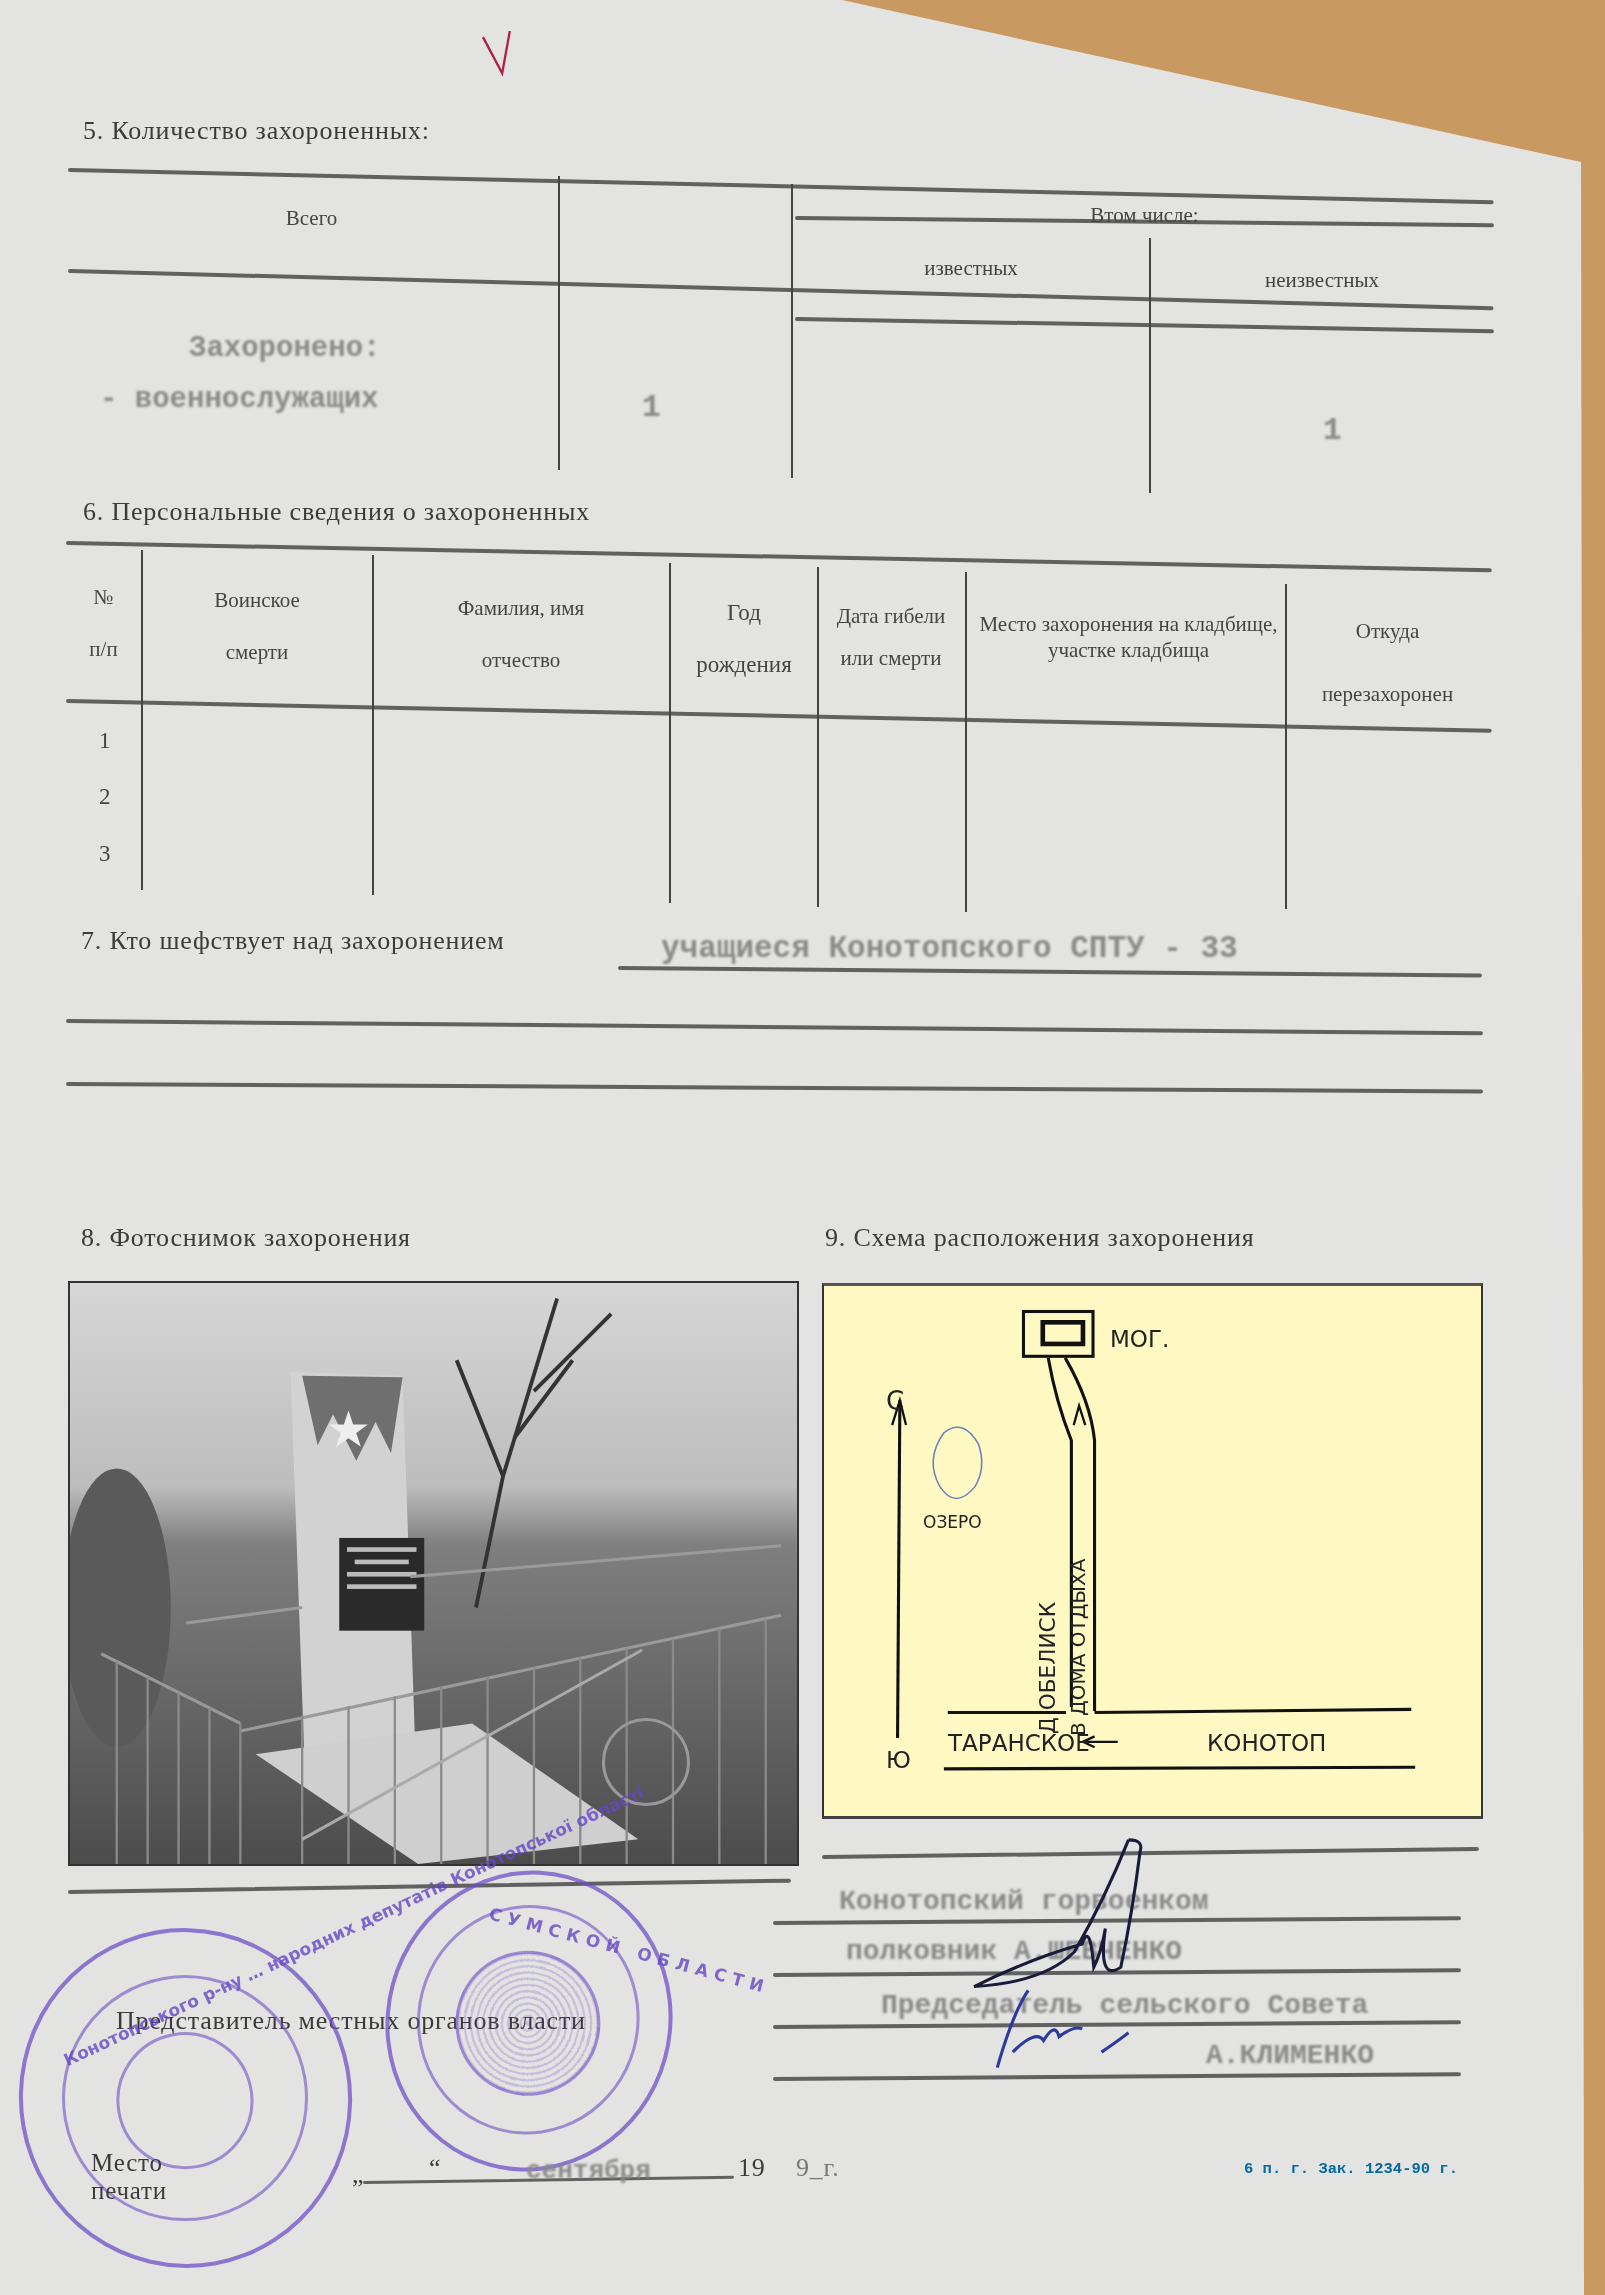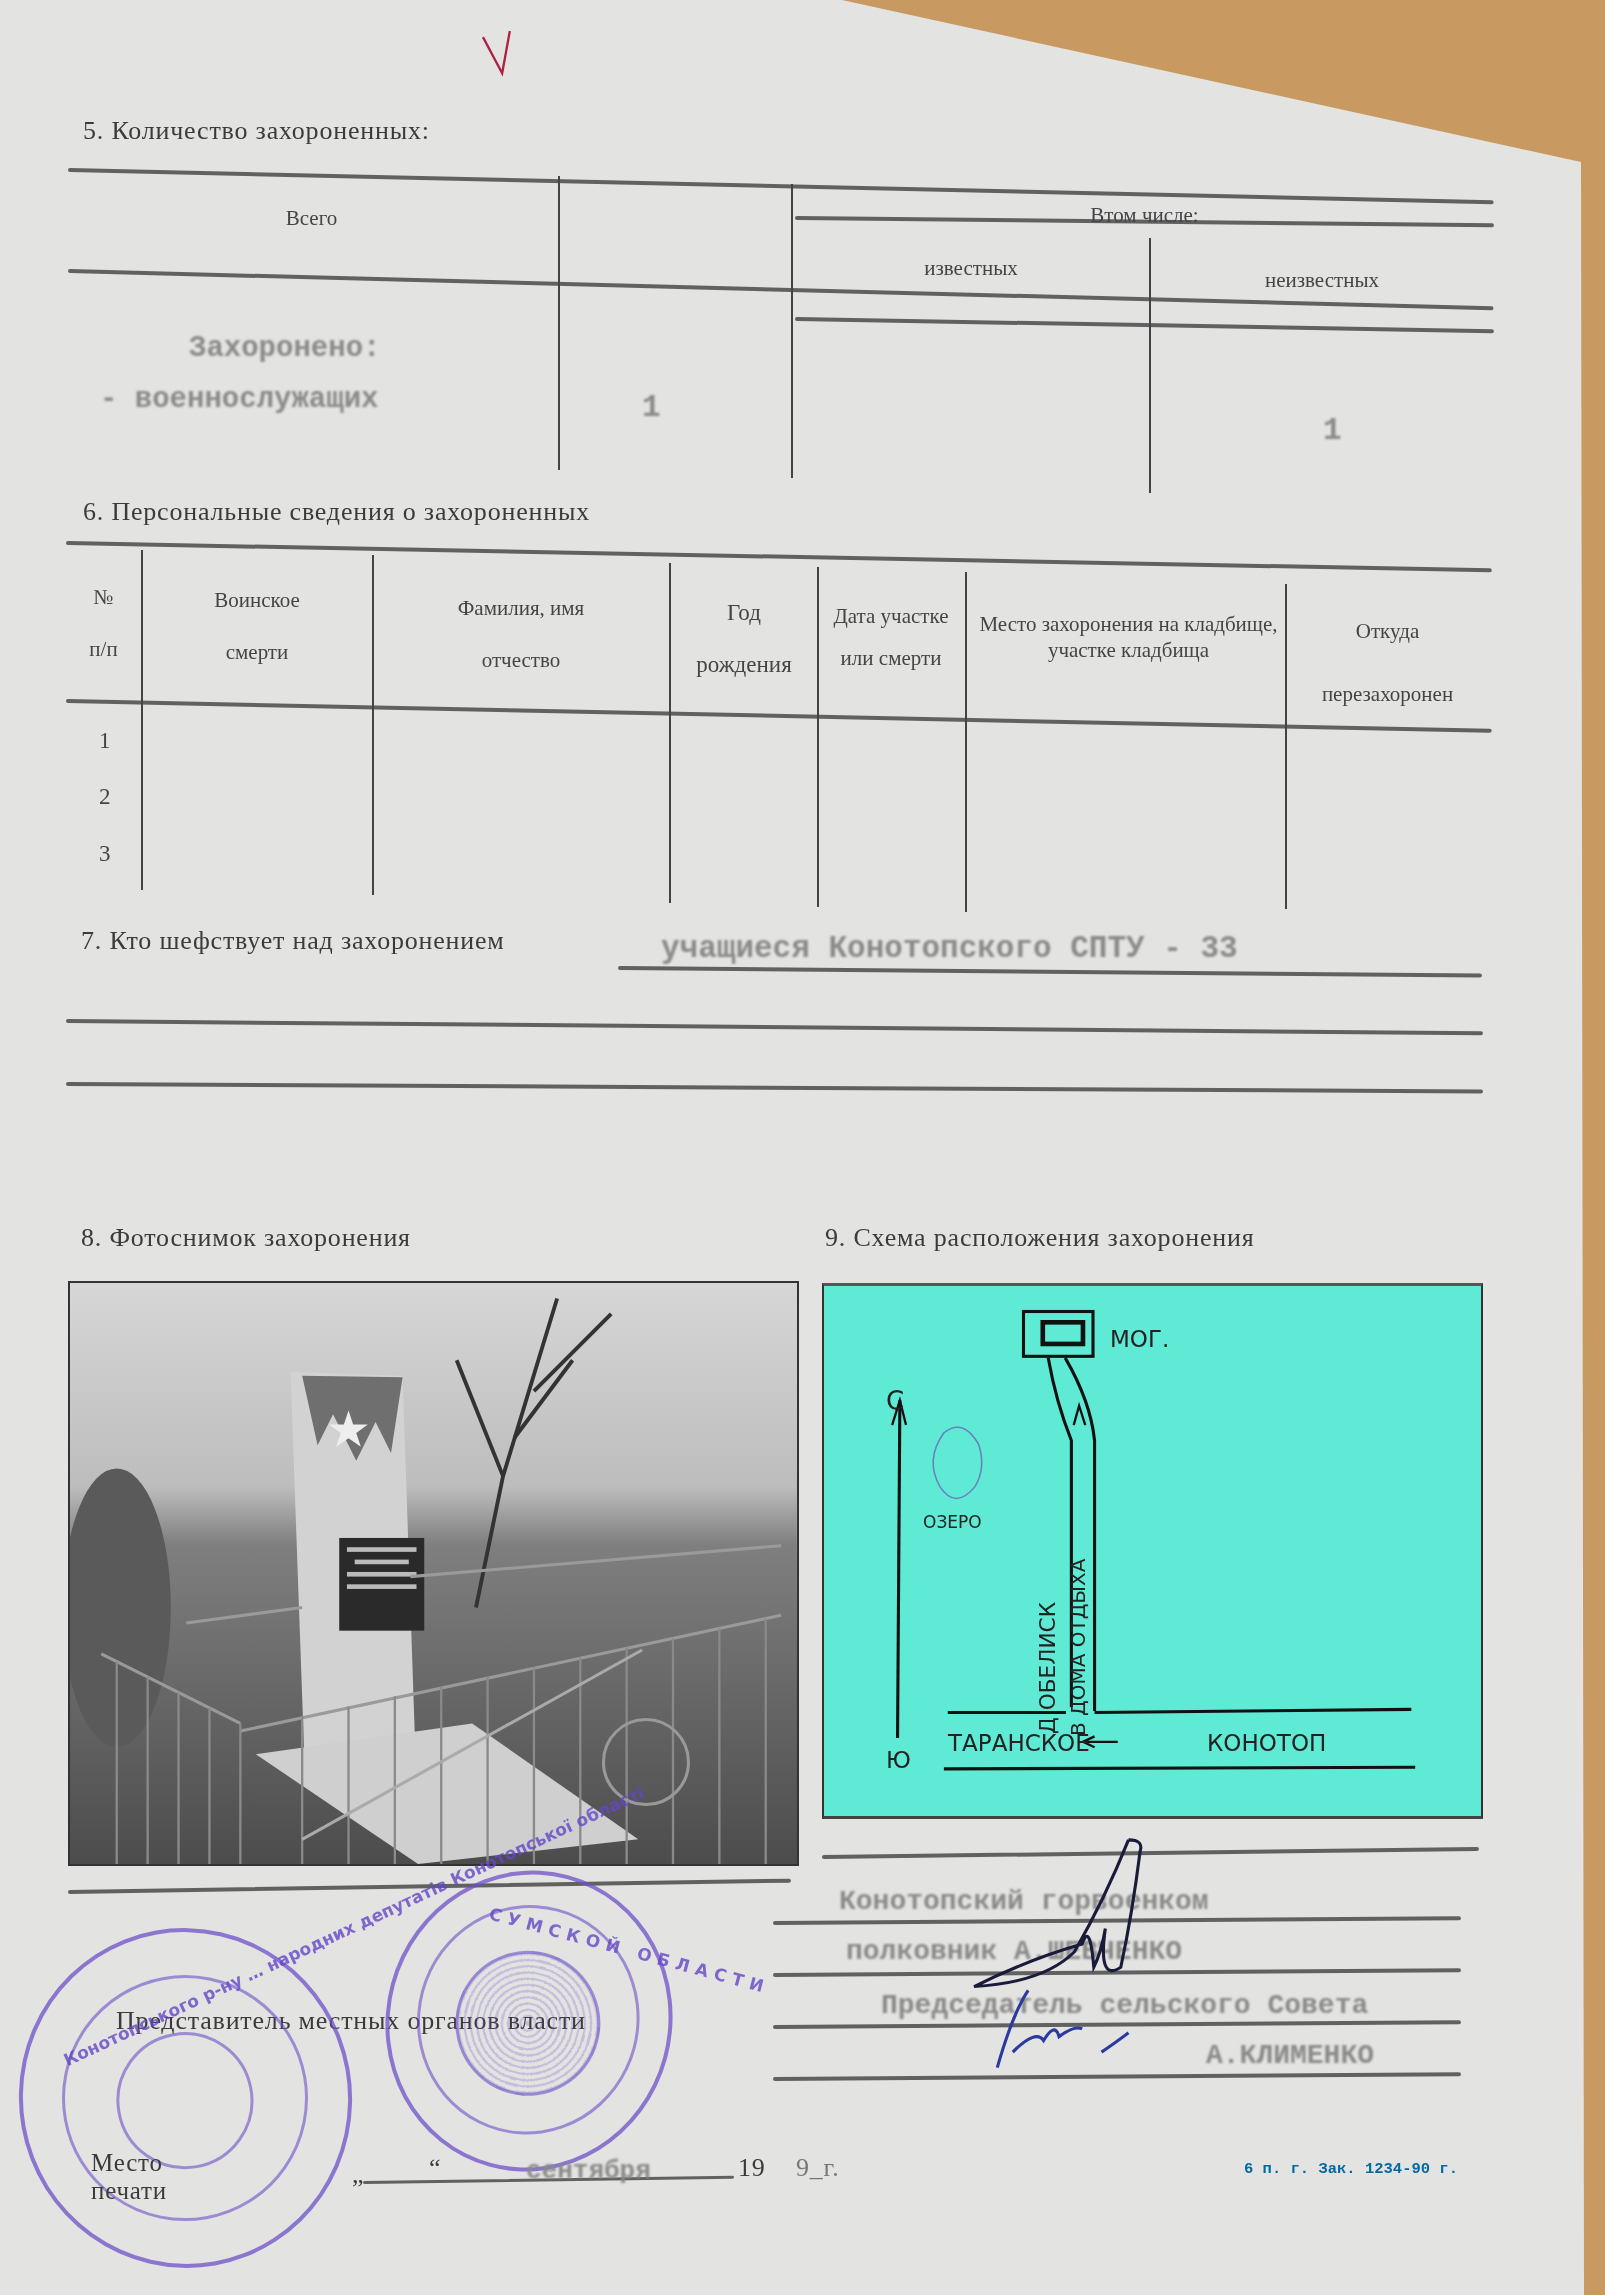--- a/index.html
+++ b/index.html
@@ -22,21 +22,21 @@
   .typed { font-family:"Liberation Mono","DejaVu Sans Mono",monospace; color:#8a8a8a; font-weight:bold; filter:blur(0.9px); white-space:nowrap; }
   .num { font-size:23px; color:#444; }
   .photo {
     position:absolute; left:68px; top:1281px; width:727px; height:581px;
     background: linear-gradient(180deg,#d8d8d8 0%,#c4c4c4 30%,#8a8a8a 48%,#5c5c5c 70%,#4a4a4a 100%);
     border:2.3px solid #333; overflow:hidden;
   }
   .scheme {
     position:absolute; left:822px; top:1283px; width:657px; height:530px;
     border-left:2.3px solid #333; border-right:2.3px solid #333; border-top:3.1px solid #555; border-bottom:3.1px solid #444;
-    background:#5eead4;
+    background:#fef9c3;
   }
   .hand { font-family:"DejaVu Sans", sans-serif; color:#222; position:absolute; white-space:nowrap; }
   .stamp { position:absolute; border-radius:50%; border:4.6px solid rgba(110,80,200,.75); }
   .stamp-inner { position:absolute; border-radius:50%; border:3.1px solid rgba(110,80,200,.6); }
   .stamp-text { position:absolute; color:rgba(100,70,200,.8); font-family:"DejaVu Sans",sans-serif; font-weight:bold; font-size:17px; white-space:nowrap; }
 </style>
 </head>
 <body>
 
 <div class="paper">
@@ -89,21 +89,21 @@
   </div>
   <div class="abs hdr" style="left:374px;top:595px;width:294px">
     <div>Фамилия, имя</div>
       <div style="margin-top:26px">отчество</div>
   </div>
   <div class="abs hdr" style="left:672px;top:599px;width:144px;font-size:23px">
     <div>Год</div>
       <div style="margin-top:23px">рождения</div>
   </div>
   <div class="abs hdr" style="left:819px;top:603px;width:144px">
-    <div>Дата участке</div>
+    <div>Дата гибели</div>
       <div style="margin-top:16px">или смерти</div>
   </div>
   <div class="abs hdr" style="left:974px;top:611px;width:309px">Место захоронения на кладбище, участке кладбища</div>
   <div class="abs hdr" style="left:1287px;top:618px;width:201px">
     <div>Откуда</div>
       <div style="margin-top:37px">перезахоронен</div>
   </div>
 
   <div class="abs num" style="left:99px;top:728px">1</div>
   <div class="abs num" style="left:99px;top:784px">2</div>

